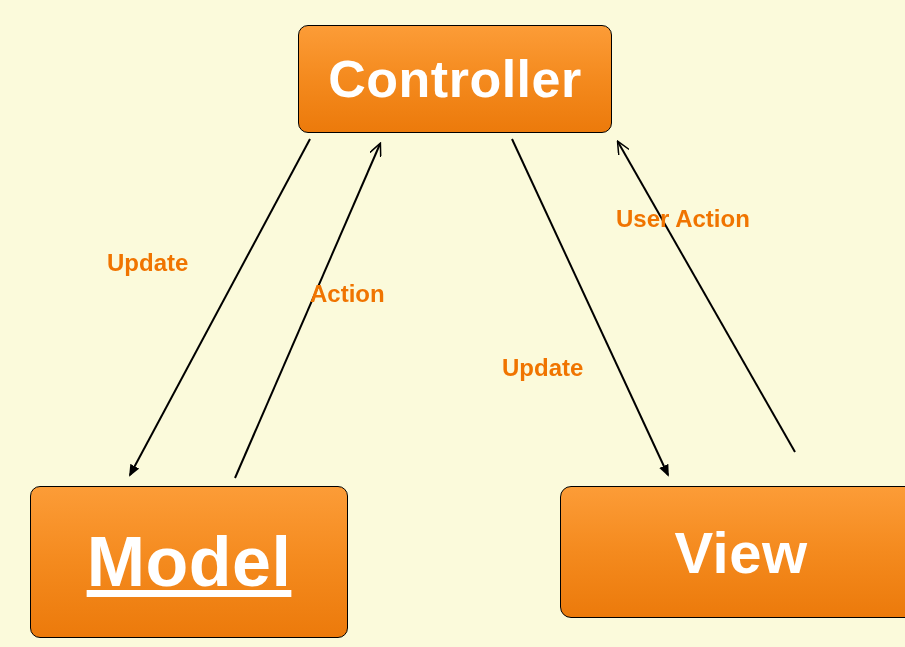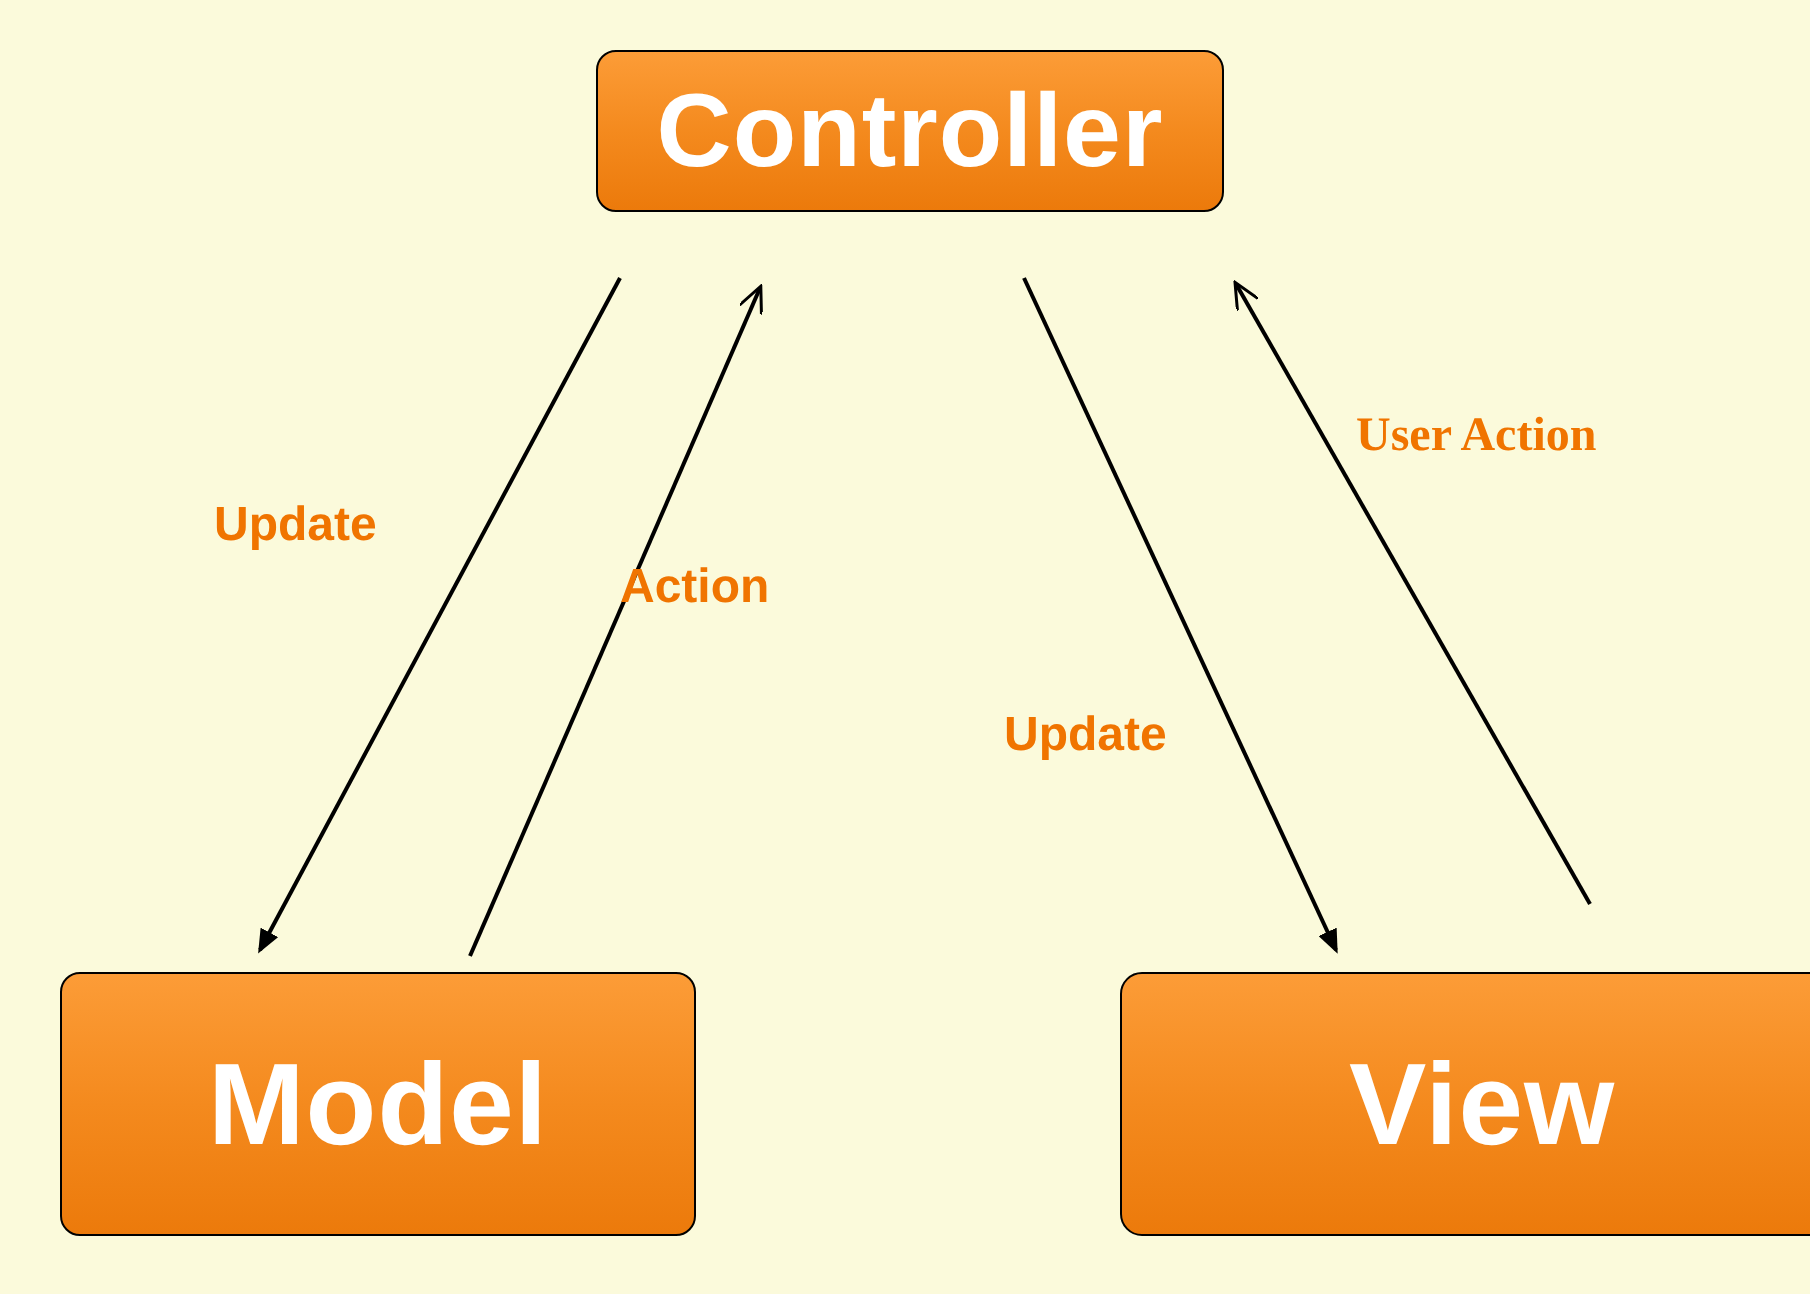--- a/index.html
+++ b/index.html
@@ -25,28 +25,29 @@
       justify-content: center;
       color: #ffffff;
       font-weight: 700;
       font-size: 52px;
       letter-spacing: 0.5px;
     }
     .node-controller {
       left: 298px;
       top: 25px;
       width: 314px;
-      height: 81px;
+      height: 108px;
     }
     .node-model {
       left: 30px;
       top: 486px;
       width: 318px;
-      height: 132px;
-      font-size: 58px;
+      height: 152px;
+      font-size: 70px;
+      text-decoration: underline;
     }
     .node-view {
       left: 560px;
       top: 486px;
       width: 362px;
       height: 132px;
       font-size: 58px;
       border-radius: 11px;
     }
     .arrow-label {
@@ -61,23 +62,22 @@
     }
     .label-notify {
       left: 310px;
       top: 280px;
     }
     .label-update-right {
       left: 502px;
       top: 354px;
     }
     .label-user-action {
-      left: 678px;
+      left: 616px;
       top: 205px;
-      font-family: Liberation Serif, serif;
     }
     svg.arrows {
       position: absolute;
       top: 0;
       left: 0;
       width: 905px;
       height: 647px;
       pointer-events: none;
     }
   </style>

